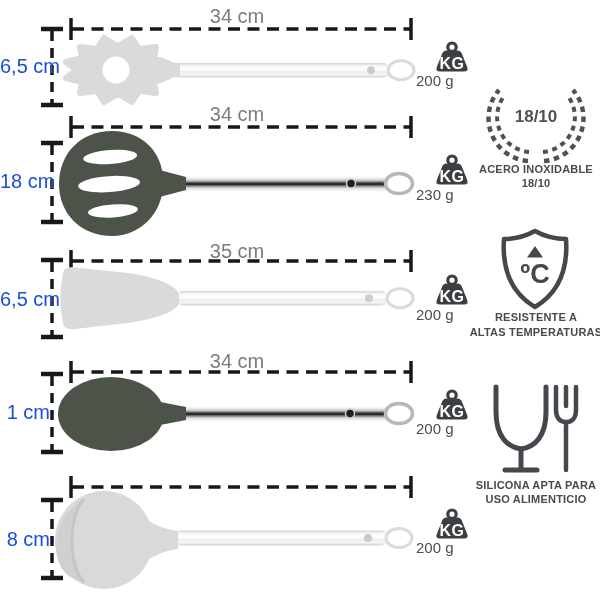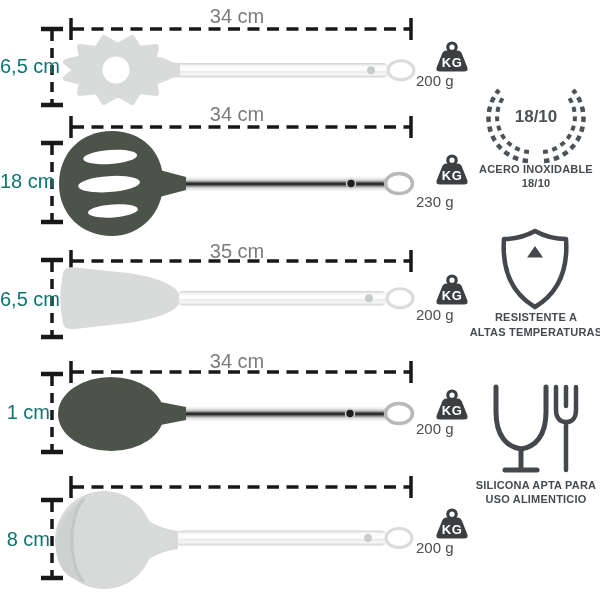--- a/index.html
+++ b/index.html
@@ -1,23 +1,23 @@
 <!DOCTYPE html>
 <html><head>
 <meta charset="utf-8">
 <style>
   html,body{margin:0;padding:0;}
   body{width:600px;height:600px;background:#ffffff;font-family:"Liberation Sans",sans-serif;overflow:hidden;}
   .stage{position:relative;width:600px;height:528px;background:#fff;}
   .stage svg{position:absolute;left:0;top:0;}
   .txt{position:absolute;white-space:nowrap;}
   .len{width:140px;left:167px;text-align:center;font-size:20px;color:#7c7c7c;}
-  .hgt{width:50px;left:0;text-align:right;font-size:20px;color:#0f766e;}
+  .hgt{width:50px;left:0;text-align:right;font-size:20px;color:#1d4ed8;}
   .wt{width:72px;left:416px;text-align:left;font-size:15px;color:#4d4d4d;}
-  .kg{width:32px;left:436px;text-align:center;font-size:13px;font-weight:bold;color:#ffffff;letter-spacing:.5px;}
+  .kg{width:32px;left:436px;text-align:center;font-size:16px;font-weight:bold;color:#ffffff;letter-spacing:.5px;}
   .badge-line{width:140px;left:466px;text-align:center;font-size:11px;font-weight:bold;color:#464b4f;letter-spacing:.2px;}
   .wreath-num{width:100px;left:486px;text-align:center;font-size:17px;font-weight:bold;color:#4d5257;}
   .shield-temp{width:100px;left:485px;text-align:center;font-size:27px;font-weight:800;color:#44484c;}
 </style>
 </head>
 <body>
 
 <div class="stage">
 
 <svg width="600" height="600" viewBox="0 0 600 600">
@@ -192,26 +192,27 @@
 <div class="txt hgt" style="top:401px">1 cm</div>
 <div class="txt hgt" style="top:528px">8 cm</div>
 
 <div class="txt kg" style="top:55px">KG</div>
 <div class="txt kg" style="top:168px">KG</div>
 <div class="txt kg" style="top:288px">KG</div>
 <div class="txt kg" style="top:403px">KG</div>
 <div class="txt kg" style="top:522px">KG</div>
 
 <div class="txt wt" style="top:72px">200 g</div>
-<div class="txt wt" style="top:193px">230 g</div>
+<div class="txt wt" style="top:186px">230 g</div>
 <div class="txt wt" style="top:306px">200 g</div>
 <div class="txt wt" style="top:420px">200 g</div>
 <div class="txt wt" style="top:539px">200 g</div>
 
 <div class="txt wreath-num" style="top:107px">18/10</div>
+<div class="txt shield-temp" style="top:259px">ºC</div>
 
 <div class="txt badge-line" style="top:163px">ACERO INOXIDABLE</div>
 <div class="txt badge-line" style="top:177px">18/10</div>
 <div class="txt badge-line" style="top:311px">RESISTENTE A</div>
 <div class="txt badge-line" style="top:326px">ALTAS TEMPERATURAS</div>
 <div class="txt badge-line" style="top:479px">SILICONA APTA PARA</div>
 <div class="txt badge-line" style="top:493px">USO ALIMENTICIO</div>
 
 </div>
 

